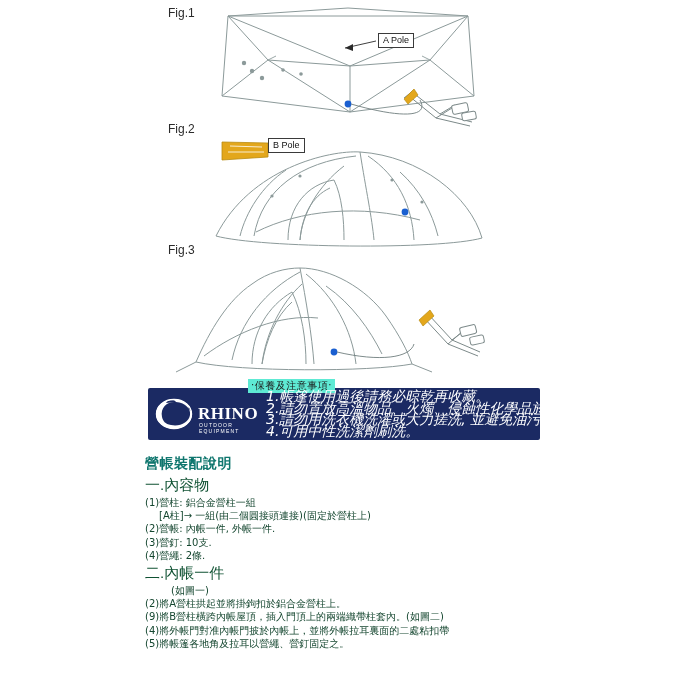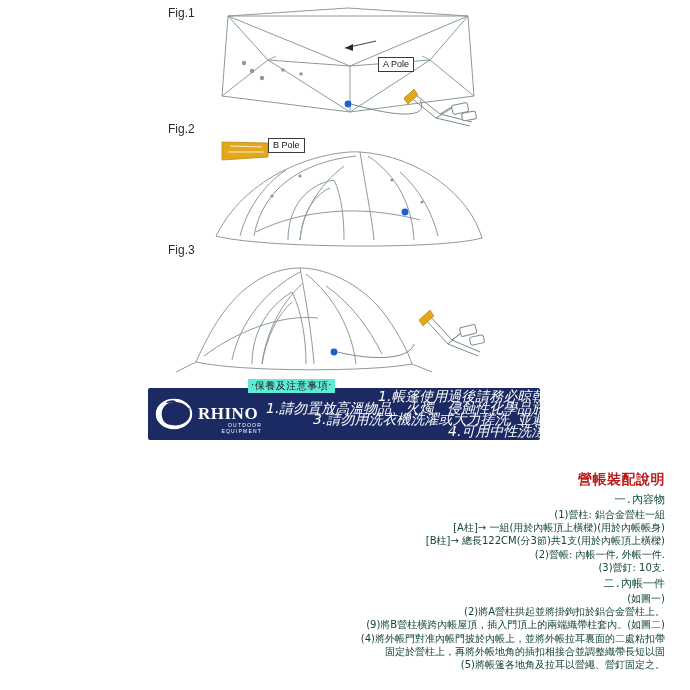--- a/index.html
+++ b/index.html
@@ -12,21 +12,20 @@
     height: 690px;
     font-family: "DejaVu Sans", "Liberation Sans", sans-serif;
     color: #1b1b1b;
     position: relative;
     overflow: hidden;
   }
   .page {
     position: relative;
     width: 690px;
     height: 690px;
-    text-align: right;
   }
 
   
   .figures {
     position: relative;
     width: 690px;
     height: 385px;
   }
   .fig-label {
     position: absolute;
@@ -116,30 +115,30 @@
   .textblock {
     position: absolute;
     left: 145px;
     top: 455px;
     width: 520px;
     color: #0d3b2e;
   }
   .doc-title {
     font-size: 14px;
     font-weight: bold;
-    color: #b91c1c;
-    margin: 16px 0 3px 0;
+    color: #0f766e;
+    margin: 0 0 3px 0;
     letter-spacing: 0.5px;
     font-family: "DejaVu Sans", sans-serif;
   }
   .sec-head {
-    font-size: 11px;
+    font-size: 15px;
     color: #0f5132;
-    margin: 2px 0 1px 8px;
-    font-family: Liberation Mono, monospace;
+    margin: 2px 0 1px 0;
+    font-family: Liberation Sans, sans-serif;
   }
   .line {
     font-size: 10px;
     line-height: 13.2px;
     color: #14462f;
     font-family: "DejaVu Sans", sans-serif;
     white-space: pre;
   }
   .indent1 { padding-left: 14px; }
   .indent2 { padding-left: 26px; }
@@ -243,59 +242,58 @@
           <path d="M428 314 L452 340 L480 352"></path>
           <path d="M448 344 L462 332"></path>
           <path d="M452 340 L466 329"></path>
           <rect x="460" y="326" width="16" height="9" rx="2" transform="rotate(-14 468 330)" fill="#ffffff"></rect>
           <rect x="470" y="336" width="14" height="8" rx="2" transform="rotate(-12 477 340)" fill="#ffffff"></rect>
         </g>
         <polygon points="419,320 430,310 434,316 423,326" fill="#e3a71c" stroke="#b98c12" stroke-width="0.7"></polygon>
       </g>
     </svg>
 
-    <div class="callout" style="left:378px; top:33px;margin-top:24px;">A Pole</div>
+    <div class="callout" style="left:378px; top:33px;">A Pole</div>
     <div class="callout" style="left:268px; top:138px;">B Pole</div>
   </div>
 
   <div class="notice">
     <div class="notice-title">‧保養及注意事項‧</div>
 
     <div class="brand">
       <svg viewBox="0 0 108 46" width="108" height="46">
         <ellipse cx="20" cy="23" rx="18" ry="15" fill="#ffffff"></ellipse>
         <path d="M8 26 C 6 16, 14 10, 22 11 C 32 12, 37 18, 36 24 C 35 31, 26 36, 17 34 C 11 33, 9 30, 8 26 Z" fill="#1b2a63"></path>
         <path d="M34 17 C 38 14, 40 17, 37 20" fill="#1b2a63"></path>
         <path d="M12 12 C 14 8, 20 8, 22 11" fill="#1b2a63"></path>
         <ellipse cx="20" cy="23" rx="17.5" ry="14.5" fill="none" stroke="#ffffff" stroke-width="1.4"></ellipse>
       </svg>
       <div class="brand-word">RHINO</div>
       <div class="brand-sub">OUTDOOR EQUIPMENT</div>
     </div>
 
     <div class="notice-list">
       <div>1.帳篷使用過後請務必晾乾再收藏。</div>
-      <div>1.請勿置放高溫物品、火燭、侵蝕性化學品於帳篷上。</div>
+      <div>2.請勿置放高溫物品、火燭、侵蝕性化學品於帳篷上。</div>
       <div>3.請勿用洗衣機洗濯或大力搓洗, 並避免油污。</div>
       <div>4.可用中性洗潔劑刷洗。</div>
     </div>
   </div>
 
   <div class="textblock">
     <div class="doc-title">營帳裝配說明</div>
 
     <div class="sec-head">一.內容物</div>
     <div class="line">(1)營柱: 鋁合金營柱一組</div>
-    <div class="line indent1">[A柱]→ 一組(用於內帳頂上橫樑)(用於內帳帳身)</div>
-    <div class="line indent1">[B柱]→ 總長122CM(分3節)共1支(用於內帳頂上橫樑)</div>
+    <div class="line indent1">[A柱]→ 一組(由二個圓接頭連接)(固定於營柱上)</div>
     <div class="line">(2)營帳: 內帳一件, 外帳一件.</div>
     <div class="line">(3)營釘: 10支.</div>
+    <div class="line">(4)營繩: 2條.</div>
 
     <div class="sec-head">二.內帳一件</div>
     <div class="line indent2">(如圖一)</div>
     <div class="line">(2)將A營柱拱起並將掛鉤扣於鋁合金營柱上。</div>
     <div class="line">(9)將B營柱橫跨內帳屋頂，插入門頂上的兩端織帶柱套內。(如圖二)</div>
     <div class="line">(4)將外帳門對准內帳門披於內帳上，並將外帳拉耳裏面的二處粘扣帶</div>
-    <div class="line indent2">固定於營柱上，再將外帳地角的插扣相接合並調整織帶長短以固</div>
     <div class="line">(5)將帳篷各地角及拉耳以營繩、營釘固定之。</div>
   </div>
 
 </div>
 
 </body></html>

